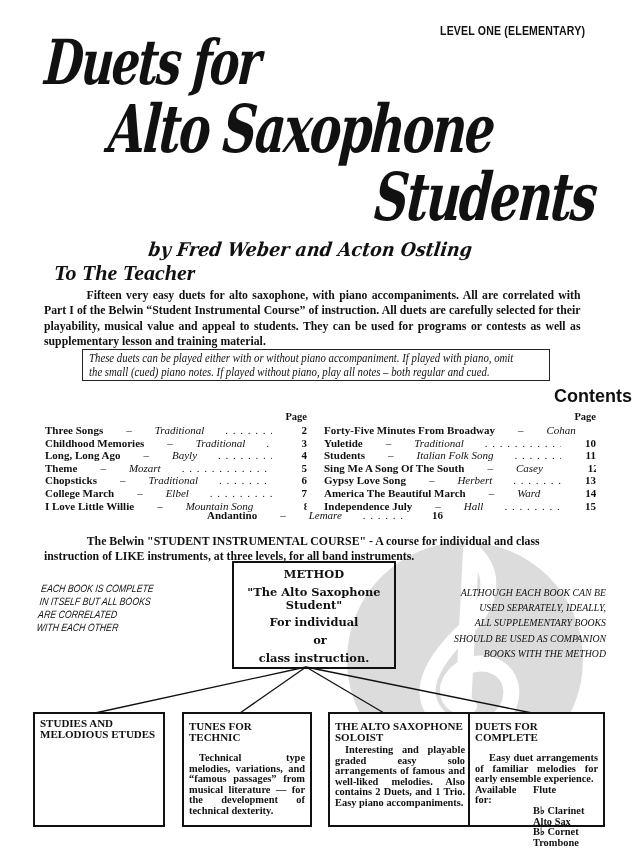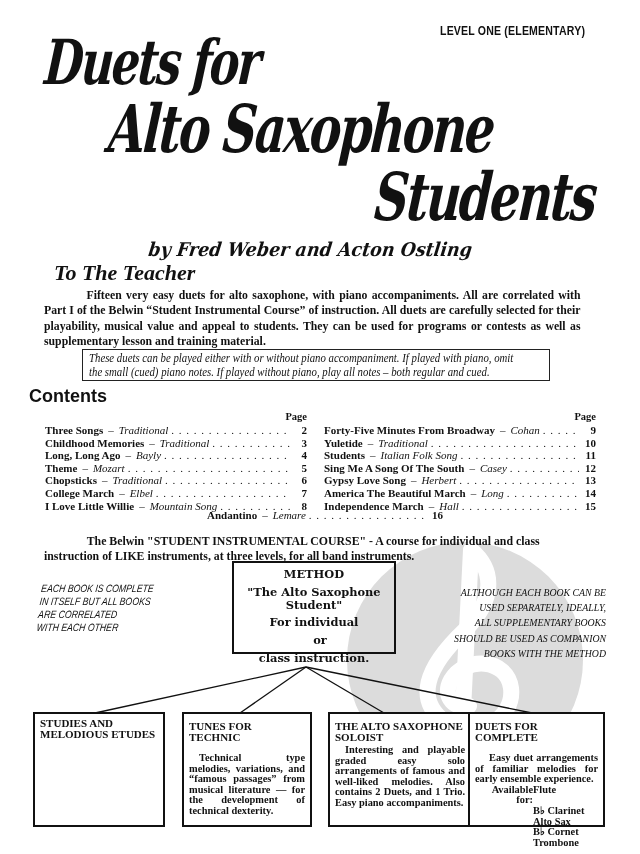--- a/index.html
+++ b/index.html
@@ -16,59 +16,59 @@
   .t3 { left: 378px; top: 158px; font-size: 66px; }
   .byline { left: 150px; top: 238px; font-family: "DejaVu Serif", serif; font-style: italic; font-weight: bold; font-size: 19px; transform: scaleX(0.92) skewX(-8deg); transform-origin: left top; white-space: nowrap; }
   .teacher-h { left: 54px; top: 260px; font-family: "Liberation Serif", serif; font-style: italic; font-weight: bold; font-size: 22px; white-space: nowrap; }
 
   .intro { left: 44px; top: 288px; width: 556px; font-size: 12.2px; line-height: 15.4px; text-align: justify; font-weight: 600; transform: scaleX(0.965); transform-origin: left top; }
   .intro .indent { display: inline-block; width: 44px; }
 
   .note-box { left: 82px; top: 349px; width: 468px; height: 32px; border: 1.5px solid #222; padding: 2px 6px; }
   .note-box p { font-style: italic; font-size: 11.6px; line-height: 13.5px; white-space: nowrap; transform: scaleX(0.93); transform-origin: left top; }
 
-  .contents-h { left: 0; width: 632px; top: 386px; text-align: left; font-family: "Liberation Sans", sans-serif; font-weight: bold; font-size: 18px; padding-left: 29px; }
+  .contents-h { left: 0; width: 632px; top: 386px; text-align: right; font-family: "Liberation Sans", sans-serif; font-weight: bold; font-size: 18px; }
 
   .toc-col { top: 411px; font-size: 11px; font-weight: 600; }
   .toc-left { left: 45px; width: 262px; }
   .toc-right { left: 324px; width: 272px; }
   .page-label { text-align: right; font-size: 10.5px; height: 13px; }
-  .toc-row { display: flex; align-items: flex-start; height: 12.6px; line-height: 12.6px; white-space: nowrap; overflow: hidden; }
+  .toc-row { display: flex; align-items: flex-start; height: 12.6px; line-height: 12.6px; white-space: nowrap; overflow: hidden; gap: 18px; }
   .toc-row .title { flex: 0 0 auto; }
   .toc-row .dash { flex: 0 0 auto; margin: 0 5px; font-weight: normal; }
   .toc-row .composer { flex: 0 0 auto; font-style: italic; font-weight: normal; }
   .toc-row .leader { flex: 1 1 auto; overflow: hidden; margin: 0 3px; letter-spacing: 5px; font-weight: normal; }
   .toc-row .leader::before { content: ". . . . . . . . . . . . . . . . . . . . . . . . . . . . . . . . . . . . . . . . . ."; letter-spacing: 0; word-spacing: 2px; }
   .toc-row .pg { flex: 0 0 auto; text-align: right; min-width: 14px; }
   .toc-center { left: 207px; top: 509px; width: 236px; }
 
   .course { left: 44px; top: 534px; width: 556px; font-size: 12.2px; line-height: 15px; font-weight: 600; transform: scaleX(0.97); transform-origin: left top; }
   .course .indent { display: inline-block; width: 44px; }
 
   .side-l { left: 42px; top: 582px; font-style: italic; font-size: 10.6px; line-height: 13px; font-family: "Liberation Sans", sans-serif; transform: scaleX(0.82) skewX(-8deg); transform-origin: left top; white-space: nowrap; }
   .side-r { left: 428px; top: 585px; width: 178px; text-align: right; font-style: italic; font-size: 11.4px; line-height: 15.2px; transform: scaleX(0.86); transform-origin: right top; white-space: nowrap; }
 
-  .method-box { left: 232px; top: 561px; width: 164px; height: 93px; border: 2.5px solid #111; text-align: center; font-family: "DejaVu Serif", serif; font-weight: bold; font-size: 11.4px; }
+  .method-box { left: 232px; top: 561px; width: 164px; height: 108px; border: 2.5px solid #111; text-align: center; font-family: "DejaVu Serif", serif; font-weight: bold; font-size: 11.4px; }
   .method-box .mh { margin-top: 4px; line-height: 14px; }
   .method-box .mt { margin-top: 5px; line-height: 12.5px; }
   .method-box .mi { margin-top: 5px; line-height: 13px; }
   .method-box .mo { margin-top: 5px; line-height: 13px; padding-left: 12px; }
   .method-box .mc { margin-top: 5px; line-height: 13px; }
 
   .connectors { left: 0; top: 0; width: 640px; height: 854px; }
 
   .book { top: 712px; height: 115px; border: 2.5px solid #111; background: #fff; font-family: "Liberation Serif", serif; font-weight: bold; font-size: 10.4px; line-height: 10.6px; padding: 4px 5px; }
   .book .bh { text-align: left; font-size: 11px; line-height: 11px; }
   .book .bb { margin-top: 2px; text-align: justify; }
   .book .bb .ind { display: inline-block; width: 20px; }
   .b1 { left: 33px; width: 132px; }
   .b2 { left: 182px; width: 130px; }
   .b3 { left: 328px; width: 144px; }
   .b4 { left: 468px; width: 137px; }
-  .instr-list { margin-top: 0; text-align: right; }
+  .instr-list { margin-top: 0; }
   .instr-list .row { display: flex; }
   .instr-list .lab { width: 58px; flex: 0 0 auto; }
 
   .watermark { left: 345px; top: 540px; width: 240px; height: 240px; pointer-events: none; }
 </style>
 </head>
 <body>
 
 <svg class="abs watermark" viewBox="0 0 240 240">
   <circle cx="120" cy="120" r="118" fill="#dcdcdc"></circle>
@@ -181,26 +181,26 @@
       <div class="toc-row">
         <span class="title">Gypsy Love Song</span>
         <span class="dash">–</span>
         <span class="composer">Herbert</span>
         <span class="leader"></span>
         <span class="pg">13</span>
       </div>
       <div class="toc-row">
         <span class="title">America The Beautiful March</span>
         <span class="dash">–</span>
-        <span class="composer">Long</span>
+        <span class="composer">Ward</span>
         <span class="leader"></span>
         <span class="pg">14</span>
       </div>
       <div class="toc-row">
-        <span class="title">Independence March</span>
+        <span class="title">Independence July</span>
         <span class="dash">–</span>
         <span class="composer">Hall</span>
         <span class="leader"></span>
         <span class="pg">15</span>
       </div>
     </div>
 </div>
 <div class="abs toc-col toc-center">
   <div class="toc-row">
     <span class="title">Andantino</span>

